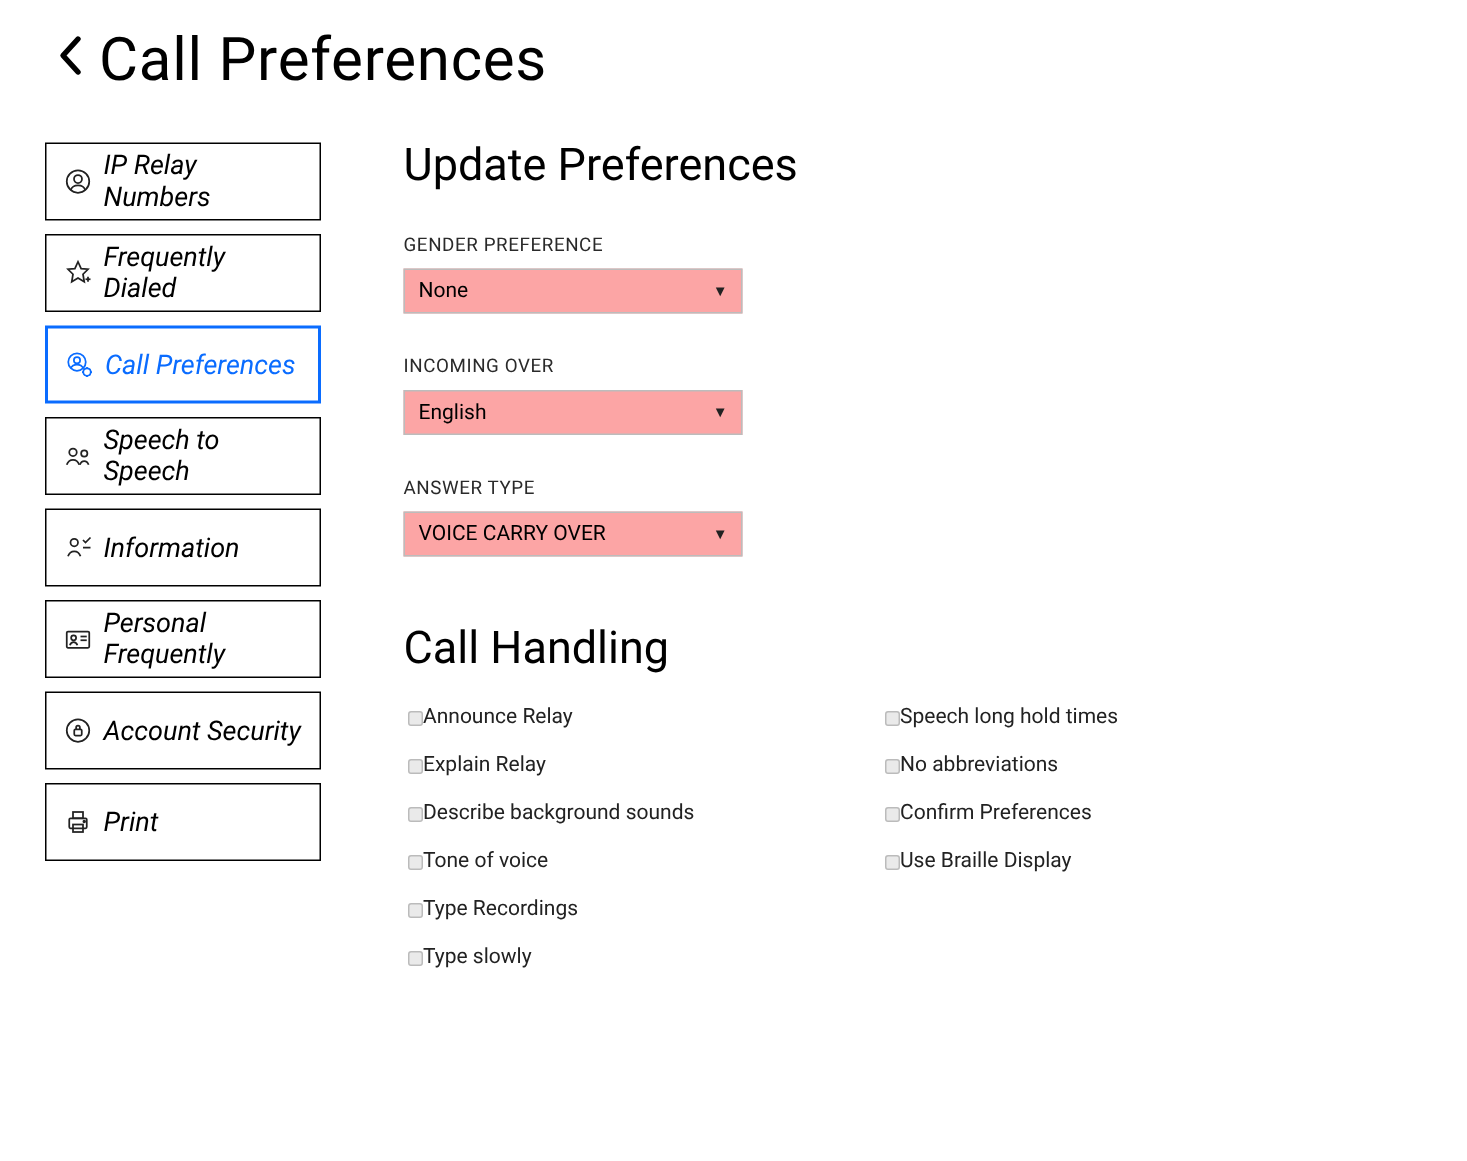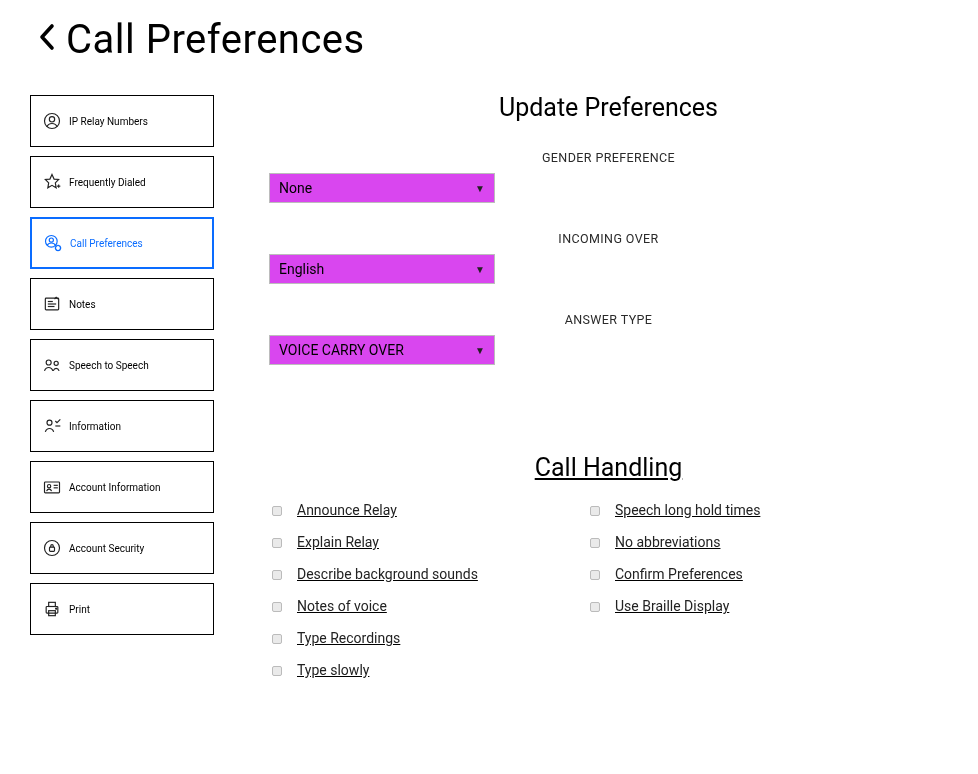--- a/index.html
+++ b/index.html
@@ -9,21 +9,20 @@
     }
     body {
       font-family: -apple-system, BlinkMacSystemFont, "Segoe UI", Roboto, Helvetica, Arial, sans-serif;
       background: #ffffff;
       width: 978px;
       height: 774px;
       color: #000;
     }
     .page {
       padding: 16px 30px 0 30px;
-      text-align: center;
     }
     .page-header {
       display: flex;
       align-items: center;
       gap: 2px;
       margin-bottom: 30px;
       margin-left: 6px;
     }
     .back-chevron {
       font-size: 34px;
@@ -73,28 +72,29 @@
       align-items: center;
       justify-content: center;
       flex-shrink: 0;
     }
     .side-icon svg {
       stroke: #222;
       fill: none;
       stroke-width: 1.4;
     }
     .sidebar-label {
-      font-size: 10px;
+      font-size: 18px;
+      font-style: italic;
     }
     .main {
       flex: 1;
       padding-top: 0;
     }
     .section-title {
-      font-size: 25px;
+      font-size: 30px;
       font-weight: 400;
       margin-bottom: 28px;
     }
     .form-group {
       margin-bottom: 26px;
     }
     .form-label {
       font-size: 12.5px;
       letter-spacing: 0.4px;
       color: #2a2a2a;
@@ -103,51 +103,50 @@
       margin-top: 28px;
     }
     .select-wrap {
       width: 226px;
       border: 1px solid #bcbcbc;
       height: 30px;
       display: flex;
       align-items: center;
       justify-content: space-between;
       padding: 0 9px;
-      background: #d946ef;
+      background: #fca5a5;
       cursor: pointer;
     }
     .select-value {
       font-size: 14px;
     }
     .select-caret {
       font-size: 10px;
       color: #222;
     }
     .call-handling {
-      margin-top: 88px;
-      text-decoration: underline;
+      margin-top: 44px;
     }
     .call-handling .section-title {
       margin-bottom: 20px;
     }
     .cols {
       display: flex;
       gap: 38px;
     }
     .col {
       display: flex;
       flex-direction: column;
       gap: 16px;
       width: 280px;
     }
     .check-row {
       display: flex;
       align-items: center;
-      gap: 15px;
+      gap: 0;
     }
     .check-box {
       width: 10px;
       height: 10px;
       border: 1px solid #bbb;
       background: #eaeaea;
       border-radius: 2px;
       flex-shrink: 0;
       margin-left: 3px;
       margin-top: 1px;
@@ -202,32 +201,20 @@
               <circle cx="10" cy="10" r="7"></circle>
               <circle cx="10" cy="8.5" r="2.5"></circle>
               <path d="M5 15c1-2.3 3-3 5-3s4 .7 5 3"></path>
               <circle cx="18" cy="18" r="3"></circle>
               <path d="M18 14v1M18 21v1M14 18h1M21 18h1M15.5 15.5l.7.7M20 20l.7.7M20 16.2l.7-.7M15.5 20.5l.7-.7"></path>
             </svg>
         </span>
         <span class="sidebar-label">Call Preferences</span>
       </div>
 
-      <div class="sidebar-item">
-        <span class="side-icon">
-          <svg width="20" height="20" viewBox="0 0 24 24">
-              <rect x="4" y="5" width="16" height="14" rx="1"></rect>
-              <line x1="7" y1="9" x2="13" y2="9"></line>
-              <line x1="7" y1="12" x2="17" y2="12"></line>
-              <line x1="7" y1="15" x2="15" y2="15"></line>
-              <path d="M15 6l2-2 2 2"></path>
-            </svg>
-        </span>
-        <span class="sidebar-label">Notes</span>
-      </div>
 
       <div class="sidebar-item">
         <span class="side-icon">
           <svg width="20" height="20" viewBox="0 0 24 24">
               <circle cx="8" cy="9" r="3"></circle>
               <path d="M3 19c1-3 3-4 5-4s4 1 5 4"></path>
               <circle cx="17" cy="10" r="2.5"></circle>
               <path d="M13.5 19c.8-2.3 2.2-3 3.5-3s2.7.7 3.5 3"></path>
             </svg>
         </span>
@@ -250,21 +237,21 @@
       <div class="sidebar-item">
         <span class="side-icon">
           <svg width="20" height="20" viewBox="0 0 24 24">
               <rect x="3" y="6" width="18" height="13" rx="1"></rect>
               <circle cx="8.5" cy="11" r="2"></circle>
               <path d="M5.5 17c.6-1.8 2-2.5 3-2.5s2.4.7 3 2.5"></path>
               <line x1="14" y1="10" x2="19" y2="10"></line>
               <line x1="14" y1="13" x2="19" y2="13"></line>
             </svg>
         </span>
-        <span class="sidebar-label">Account Information</span>
+        <span class="sidebar-label">Personal Frequently</span>
       </div>
 
       <div class="sidebar-item">
         <span class="side-icon">
           <svg width="20" height="20" viewBox="0 0 24 24">
               <circle cx="12" cy="12" r="9"></circle>
               <rect x="9" y="11" width="6" height="5" rx="1"></rect>
               <path d="M10.5 11V9.5a1.5 1.5 0 013 0V11"></path>
             </svg>
         </span>
@@ -323,21 +310,21 @@
             <div class="check-row">
               <span class="check-box"></span>
               <span class="check-label">Explain Relay</span>
             </div>
             <div class="check-row">
               <span class="check-box"></span>
               <span class="check-label">Describe background sounds</span>
             </div>
             <div class="check-row">
               <span class="check-box"></span>
-              <span class="check-label">Notes of voice</span>
+              <span class="check-label">Tone of voice</span>
             </div>
             <div class="check-row">
               <span class="check-box"></span>
               <span class="check-label">Type Recordings</span>
             </div>
             <div class="check-row">
               <span class="check-box"></span>
               <span class="check-label">Type slowly</span>
             </div>
           </div>

